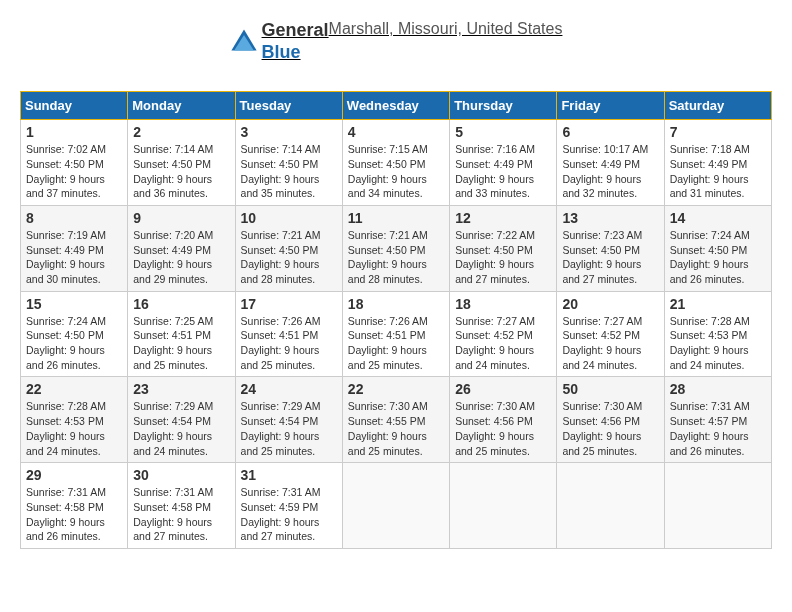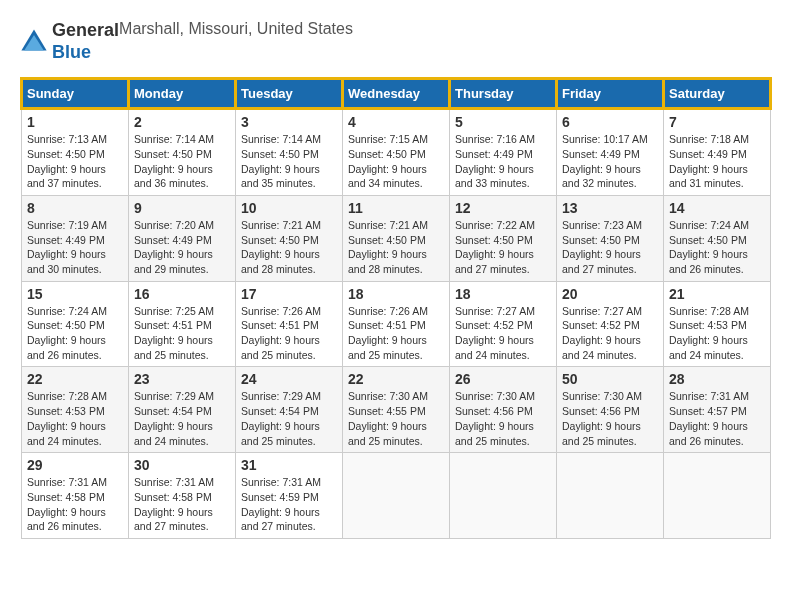--- a/index.html
+++ b/index.html
@@ -5,23 +5,24 @@
     * { box-sizing: border-box; margin: 0; padding: 0; }
     body {
       font-family: Arial, sans-serif;
       background: #fff;
       width: 792px;
       min-height: 612px;
       padding: 20px;
     }
     .header-section {
       display: flex;
-      justify-content: flex-start;
+      justify-content: center;
       align-items: flex-start;
-      margin-bottom: 14px;
+      margin-bottom: 28px;
+      text-decoration: underline;
     }
     .logo {
       display: flex;
       align-items: center;
     }
     .logo-text {
       font-size: 18px;
       font-weight: bold;
       line-height: 1.2;
     }
@@ -49,21 +50,21 @@
       border-collapse: collapse;
       font-size: 11px;
     }
     .calendar thead th {
       background-color: #1a6aad;
       color: white;
       padding: 6px 4px;
       text-align: left;
       font-size: 13px;
       font-weight: bold;
-      border: 3px solid #eab308;
+      border: 1px solid #eab308;
     }
     .calendar tbody td {
       border: 1px solid #ccc;
       vertical-align: top;
       padding: 4px 5px;
       width: 14.28%;
       height: 80px;
       background: #fff;
     }
     .calendar tbody tr:nth-child(even) td {
@@ -113,21 +114,21 @@
       <th>Wednesday</th>
       <th>Thursday</th>
       <th>Friday</th>
       <th>Saturday</th>
     </tr>
   </thead>
   <tbody id="calendar-body">
   <tr>
         <td>
           <span class="day-number">1</span>
-          <div class="day-info" style="white-space: pre-line;">Sunrise: 7:13 AM
+          <div class="day-info" style="white-space: pre-line;">Sunrise: 7:02 AM
 Sunset: 4:50 PM
 Daylight: 9 hours
 and 37 minutes.</div>
         </td>
         <td>
           <span class="day-number">2</span>
           <div class="day-info" style="white-space: pre-line;">Sunrise: 7:14 AM
 Sunset: 4:50 PM
 Daylight: 9 hours
 and 36 minutes.</div>

